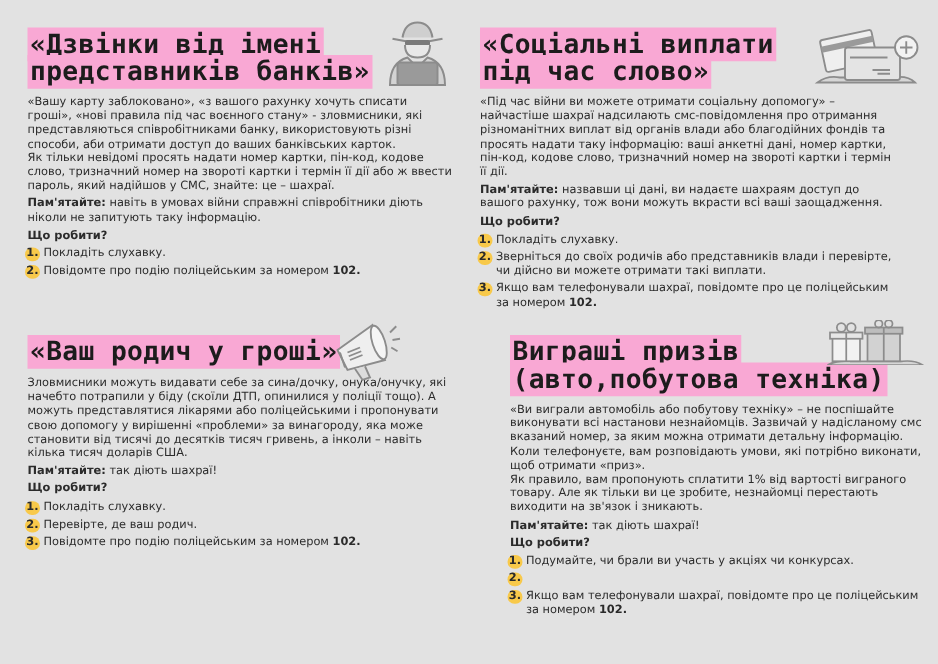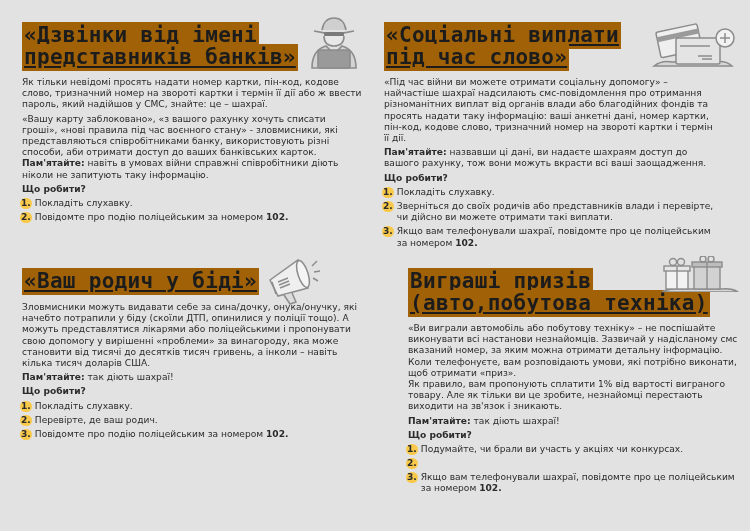--- a/index.html
+++ b/index.html
@@ -13,24 +13,23 @@
     .section { position: absolute; }
     .title {
       font-family: "DejaVu Sans Mono", "Liberation Mono", monospace;
       font-weight: bold;
       font-size: 21px;
       line-height: 22px;
       color: #1c1c1c;
       letter-spacing: 0.3px;
     }
     .title span.hl {
-      background: #a16207;
+      background: #f9a8d4;
       padding: 1px 2px 2px 2px;
       box-decoration-break: clone;
-      text-decoration: underline;
       -webkit-box-decoration-break: clone;
     }
     .body-text {
       font-size: 9.1px;
       line-height: 11.2px;
       color: #2b2b2b;
     }
     .body-text p { margin-bottom: 3px; }
     .bold { font-weight: bold; }
     .q { font-weight: bold; font-size: 9.1px; margin-bottom: 3px; }
@@ -54,22 +53,22 @@
   </style>
 </head>
 <body>
 
 <div class="section" style="left:22px; top:24px; width:340px;">
   <div class="title">
     <span class="hl">«Дзвінки від імені</span><br>
     <span class="hl">представників банків»</span>
   </div>
   <div class="body-text" style="margin-top:9px;">
+    <p style="margin-bottom:0">«Вашу карту заблоковано», «з вашого рахунку хочуть списати гроші», «нові правила під час воєнного стану» - зловмисники, які представляються співробітниками банку, використовують різні способи, аби отримати доступ до ваших банківських карток.</p>
     <p>Як тільки невідомі просять надати номер картки, пін-код, кодове слово, тризначний номер на звороті картки і термін її дії або ж ввести пароль, який надійшов у СМС, знайте: це – шахраї.</p>
-    <p style="margin-bottom:0">«Вашу карту заблоковано», «з вашого рахунку хочуть списати гроші», «нові правила під час воєнного стану» - зловмисники, які представляються співробітниками банку, використовують різні способи, аби отримати доступ до ваших банківських карток.</p>
     <p><span class="bold">Пам'ятайте:</span><span> навіть в умовах війни справжні співробітники діють ніколи не запитують таку інформацію.</span></p>
     <div class="q">Що робити?</div>
     <div class="step">
         <span class="num">1.</span>
         <span>Покладіть слухавку.</span>
       </div>
     <div class="step">
         <span class="num">2.</span>
         <span><span>Повідомте про подію поліцейським за номером </span><b>102.</b></span>
       </div>
@@ -82,21 +81,21 @@
     <path d="M12 19 Q32 24 52 19"></path>
     <rect x="22" y="20" width="20" height="5" rx="2" fill="#7a7a7a" stroke="none"></rect>
     <path d="M22 24 Q22 34 32 34 Q42 34 42 24" fill="#e8e8e8"></path>
     <path d="M10 56 Q10 38 24 34 L32 42 L40 34 Q54 38 54 56 Z" fill="#d3d3d3"></path>
     <rect x="16" y="38" width="32" height="18" rx="2" fill="#9a9a9a"></rect>
   </g>
 </svg>
 
 <div class="section" style="left:22px; top:270px; width:340px;">
   <div class="title">
-    <span class="hl">«Ваш родич у біді»</span>
+    <span class="hl">«Ваш родич у гроші»</span>
   </div>
   <div class="body-text" style="margin-top:10px;">
     <p>Зловмисники можуть видавати себе за сина/дочку, онука/онучку, які начебто потрапили у біду (скоїли ДТП, опинилися у поліції тощо). А можуть представлятися лікарями або поліцейськими і пропонувати свою допомогу у вирішенні «проблеми» за винагороду, яка може становити від тисячі до десятків тисяч гривень, а інколи – навіть кілька тисяч доларів США.</p>
     <p><span class="bold">Пам'ятайте:</span><span> так діють шахраї!</span></p>
     <div class="q">Що робити?</div>
     <div class="step">
         <span class="num">1.</span>
         <span>Покладіть слухавку.</span>
       </div>
     <div class="step">

